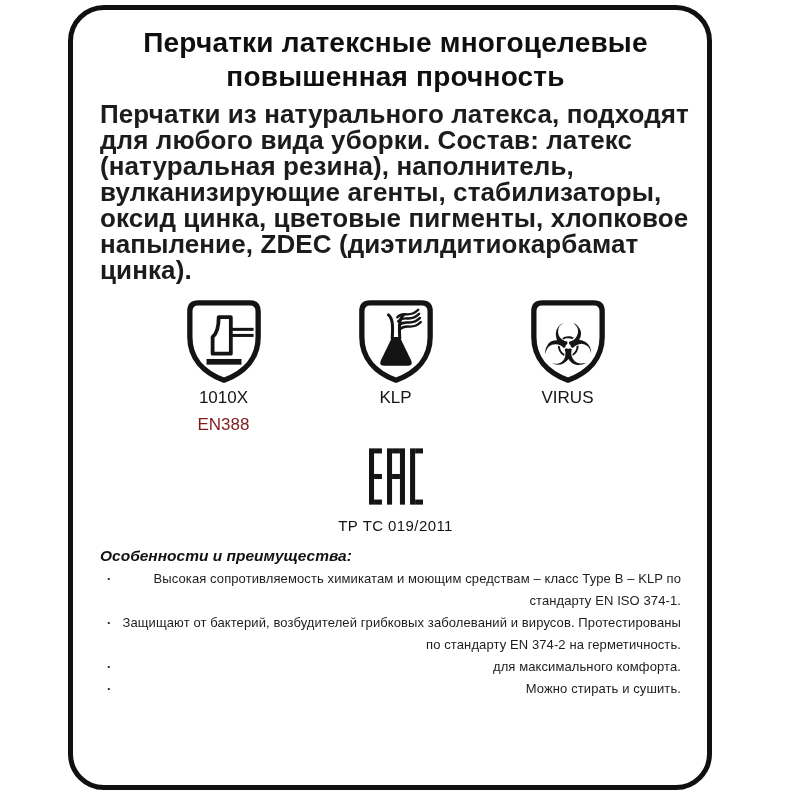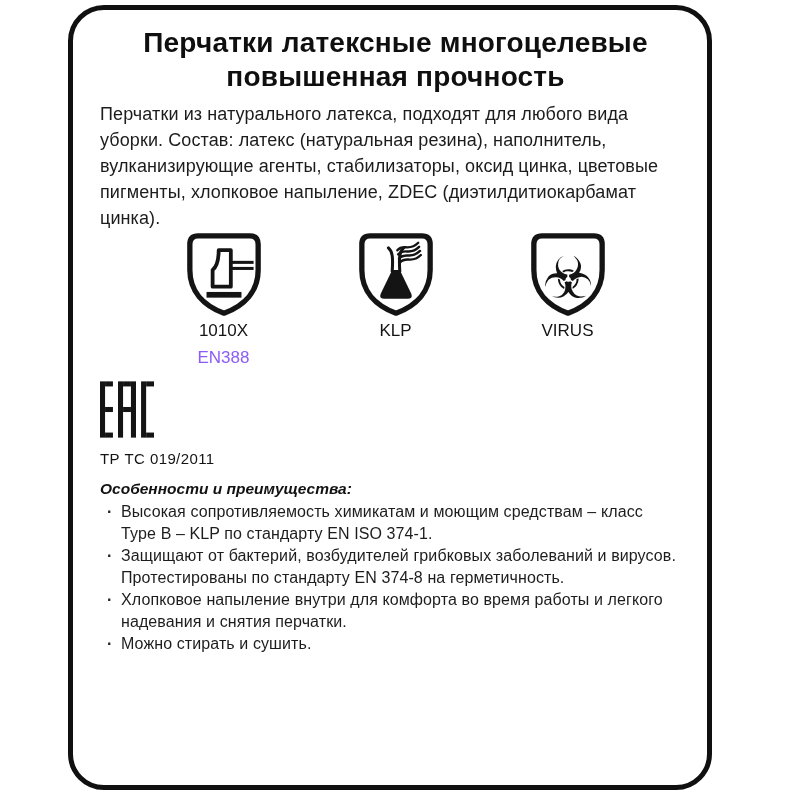--- a/index.html
+++ b/index.html
@@ -34,26 +34,27 @@
     margin: 0;
     text-align: center;
     font-size: 28px;
     line-height: 34px;
     font-weight: bold;
     color: #0f0f0f;
     letter-spacing: 0.2px;
   }
   .title .tline { display: block; text-align: center; }
   .desc {
-    margin: 7px 0 1px;
+    margin: 7px 0 16px;
     width: 596px;
-    font-size: 18px;
+    font-size: 26px;
     line-height: 26px;
     color: #1c1c1c;
     letter-spacing: 0.1px;
+    font-weight: bold;
   }
   .certs {
     margin-top: 1px;
     display: flex;
     justify-content: center;
   }
   .cert {
     width: 172px;
     display: flex;
     flex-direction: column;
@@ -67,26 +68,26 @@
   .cert-code {
     margin-top: 0;
     font-size: 17px;
     line-height: 27px;
     color: #141414;
     white-space: nowrap;
   }
   .cert-standard {
     font-size: 17px;
     line-height: 27px;
-    color: #8b5cf6;
+    color: #7f1d1d;
     white-space: nowrap;
   }
   .eac-block {
     margin-top: 10px;
-    text-align: left;
+    text-align: center;
   }
   .eac-block svg.eac-svg {
     width: 54px;
     height: 57px;
     display: inline-block;
   }
   .eac-reg {
     margin-top: 8px;
     font-size: 15px;
     letter-spacing: 0.4px;
@@ -102,24 +103,25 @@
   }
   ul.feature-list {
     list-style: none;
     margin: 2px 0 0;
     padding: 0;
   }
   ul.feature-list li {
     position: relative;
     padding-left: 21px;
     padding-right: 10px;
-    font-size: 16px;
+    font-size: 13px;
     line-height: 22px;
     color: #1d1d1d;
     letter-spacing: 0.1px;
+    text-align: right;
   }
   ul.feature-list li::before {
     content: "\00B7";
     position: absolute;
     left: 7px;
     top: 0;
     font-weight: bold;
     color: #222222;
   }
 </style>
@@ -192,20 +194,20 @@
           <rect x="82" y="91" width="14" height="9"></rect>
         </g>
       </svg>
       <div class="eac-reg">ТР ТС 019/2011</div>
     </div>
 
     <div class="features">
       <div class="features-heading">Особенности и преимущества:</div>
       <ul class="feature-list">
         <li>Высокая сопротивляемость химикатам и моющим средствам – класс Type B – KLP по стандарту EN ISO 374-1.</li>
-        <li>Защищают от бактерий, возбудителей грибковых заболеваний и вирусов. Протестированы по стандарту EN 374-8 на герметичность.</li>
-        <li>Хлопковое напыление внутри для комфорта во время работы и легкого надевания и снятия перчатки.</li>
+        <li>Защищают от бактерий, возбудителей грибковых заболеваний и вирусов. Протестированы по стандарту EN 374-2 на герметичность.</li>
+        <li>для максимального комфорта.</li>
         <li>Можно стирать и сушить.</li>
       </ul>
     </div>
 
   </div>
 </div>
 
 </body></html>

